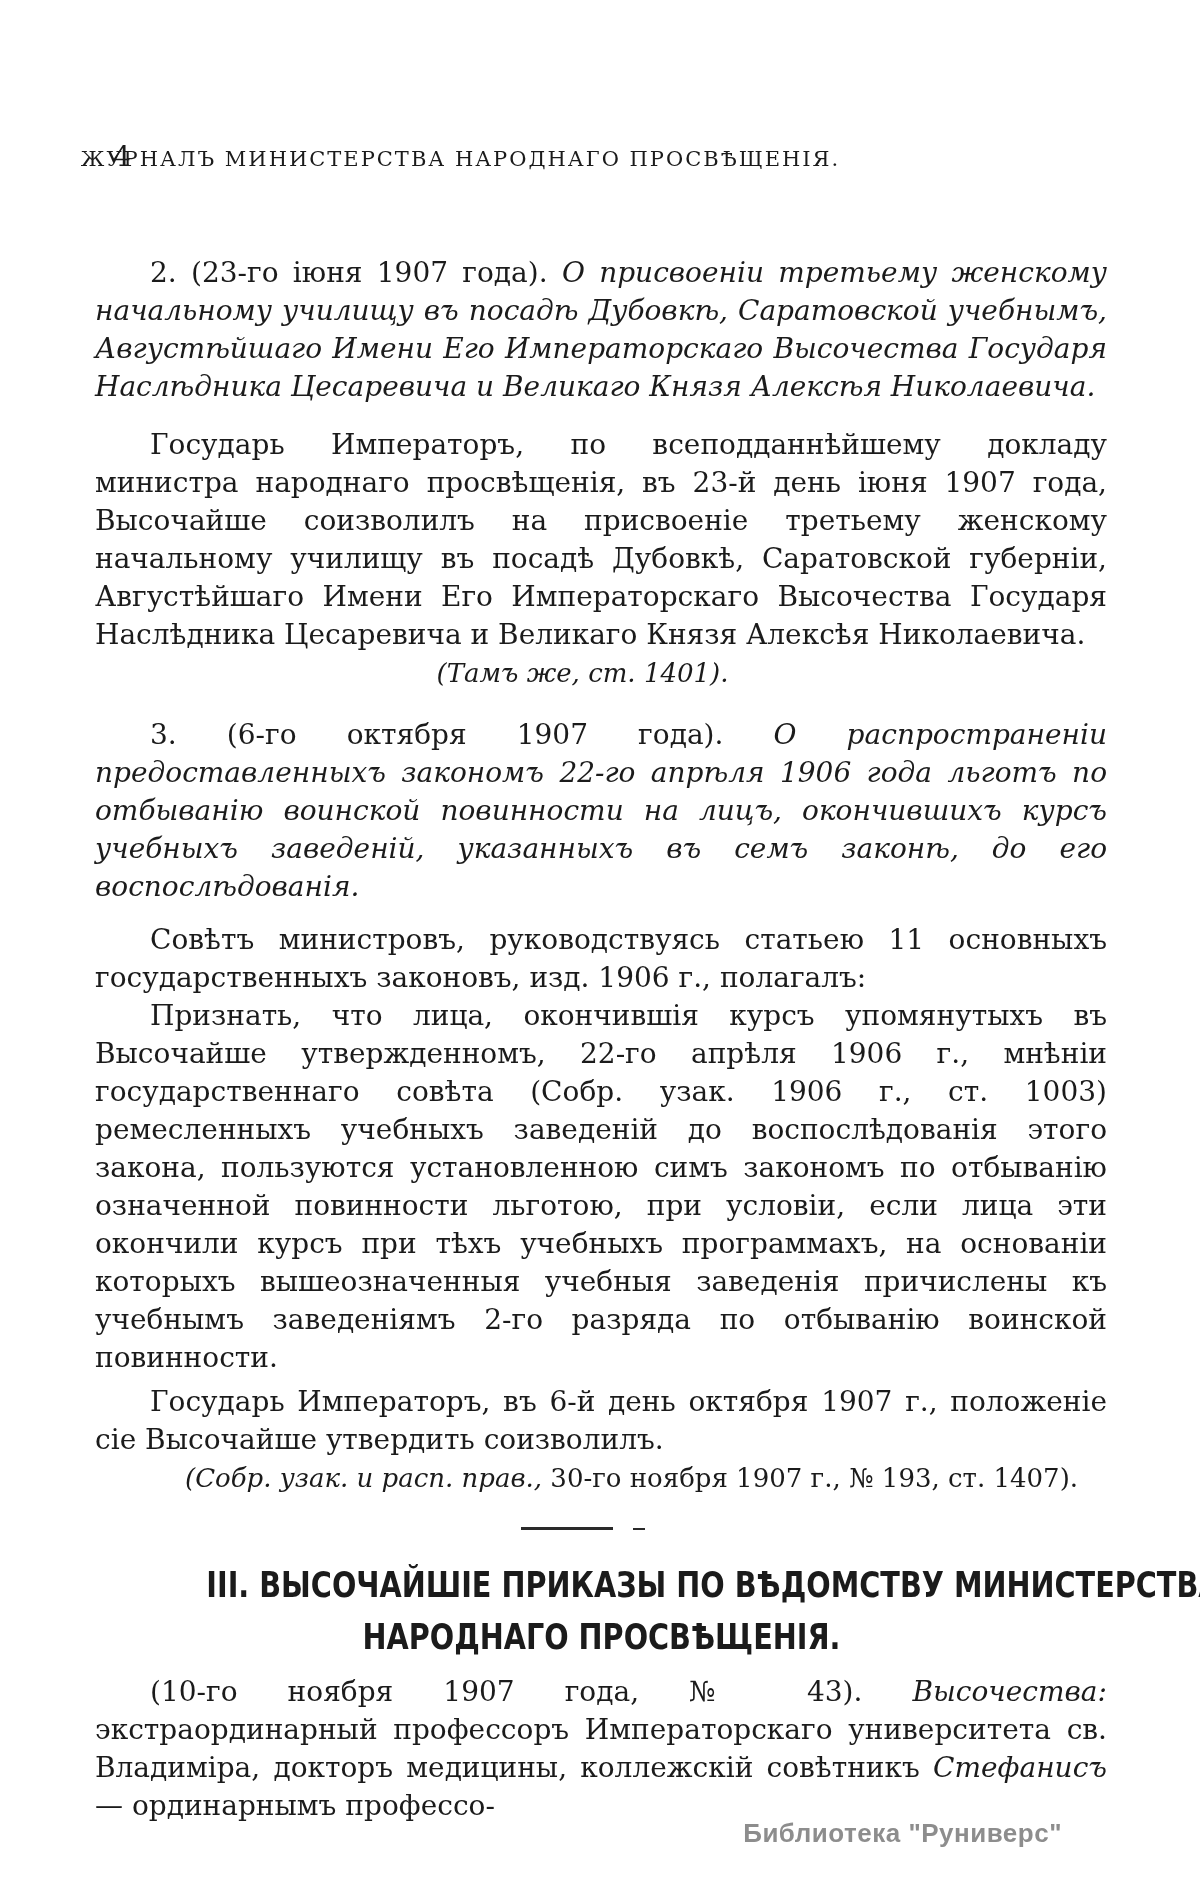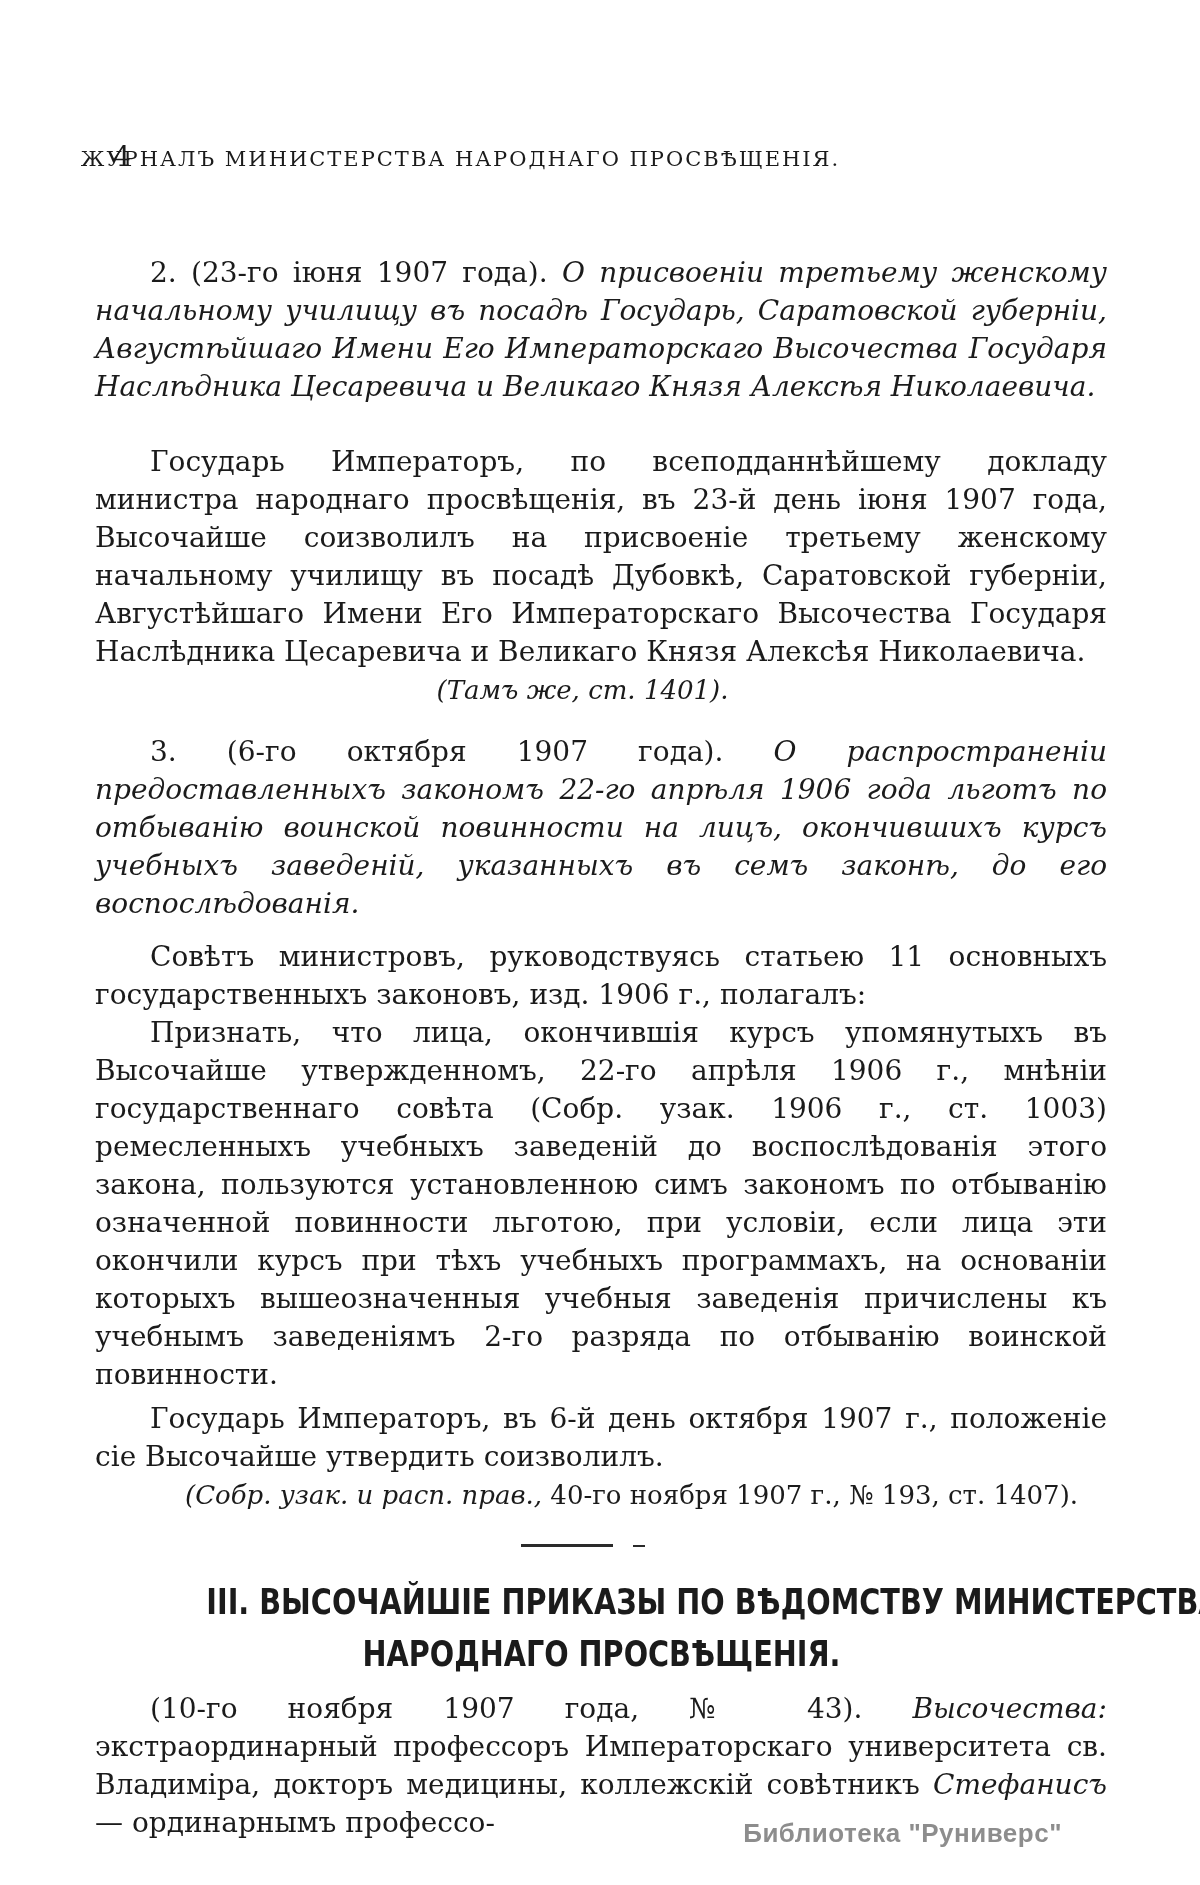--- a/index.html
+++ b/index.html
@@ -38,21 +38,21 @@
     flex: 1 1 auto;
     text-align: left;
     font-size: 21px;
     letter-spacing: 2px;
     transform: translateX(-50px);
     white-space: nowrap;
   }
   .para { margin: 0; text-indent: 55px; }
   .ital { font-style: italic; }
   .entry-title { margin-top: 80px; }
-  .entry-body { margin-top: 37px; }
+  .entry-body { margin-top: 20px; }
   .citation-right {
     margin-top: 0;
     text-align: center;
     padding-right: 92px;
     font-size: 26px;
     font-style: italic;
   }
   .entry3-title { margin-top: 24px; }
   .p-first { margin-top: 15px; }
   .p-next { margin-top: 0; }
@@ -108,33 +108,33 @@
 <body>
 
 <div class="page">
   <div class="content">
 
     <div class="header-row">
       <span class="page-number">4</span>
       <span class="running-head">ЖУРНАЛЪ МИНИСТЕРСТВА НАРОДНАГО ПРОСВѢЩЕНІЯ.</span>
     </div>
 
-    <p class="para entry-title"><span>2. (23-го іюня 1907 года). </span><span class="ital">О присвоеніи третьему женскому начальному училищу въ посадѣ Государь, Саратовской губерніи, Августѣйшаго Имени Его Императорскаго Высочества Государя Наслѣдника Цесаревича и Великаго Князя Алексѣя Николаевича.</span></p>
+    <p class="para entry-title"><span>2. (23-го іюня 1907 года). </span><span class="ital">О присвоеніи третьему женскому начальному училищу въ посадѣ Дубовкѣ, Саратовской учебнымъ, Августѣйшаго Имени Его Императорскаго Высочества Государя Наслѣдника Цесаревича и Великаго Князя Алексѣя Николаевича.</span></p>
 
     <p class="para entry-body">Государь Императоръ, по всеподданнѣйшему докладу министра народнаго просвѣщенія, въ 23-й день іюня 1907 года, Высочайше соизволилъ на присвоеніе третьему женскому начальному училищу въ посадѣ Дубовкѣ, Саратовской губерніи, Августѣйшаго Имени Его Императорскаго Высочества Государя Наслѣдника Цесаревича и Великаго Князя Алексѣя Николаевича.</p>
 
     <p class="para citation-right">(Тамъ же, ст. 1401).</p>
 
     <p class="para entry3-title"><span>3. (6-го октября 1907 года). </span><span class="ital">О распространеніи предоставленныхъ закономъ 22-го апрѣля 1906 года льготъ по отбыванію воинской повинности на лицъ, окончившихъ курсъ учебныхъ заведеній, указанныхъ въ семъ законѣ, до его воспослѣдованія.</span></p>
 
     <p class="para p-first">Совѣтъ министровъ, руководствуясь статьею 11 основныхъ государственныхъ законовъ, изд. 1906 г., полагалъ:</p>
     <p class="para p-next">Признать, что лица, окончившія курсъ упомянутыхъ въ Высочайше утвержденномъ, 22-го апрѣля 1906 г., мнѣніи государственнаго совѣта (Собр. узак. 1906 г., ст. 1003) ремесленныхъ учебныхъ заведеній до воспослѣдованія этого закона, пользуются установленною симъ закономъ по отбыванію означенной повинности льготою, при условіи, если лица эти окончили курсъ при тѣхъ учебныхъ программахъ, на основаніи которыхъ вышеозначенныя учебныя заведенія причислены къ учебнымъ заведеніямъ 2-го разряда по отбыванію воинской повинности.</p>
     <p class="para p-small">Государь Императоръ, въ 6-й день октября 1907 г., положеніе сіе Высочайше утвердить соизволилъ.</p>
 
-    <p class="para citation-indent"><span class="ital">(Собр. узак. и расп. прав.,</span><span> 40-го ноября 1907 г., № 193, ст. 1407).</span></p>
+    <p class="para citation-indent"><span class="ital">(Собр. узак. и расп. прав.,</span><span> 30-го ноября 1907 г., № 193, ст. 1407).</span></p>
 
     <div class="divider">
       <span class="dash-long"></span>
       <span class="dash-short"></span>
     </div>
 
     <div class="section-heading">
       <div><span class="squeeze">III. ВЫСОЧАЙШІЕ ПРИКАЗЫ ПО ВѢДОМСТВУ МИНИСТЕРСТВА</span></div>
       <div><span class="squeeze">НАРОДНАГО ПРОСВѢЩЕНІЯ.</span></div>
     </div>

